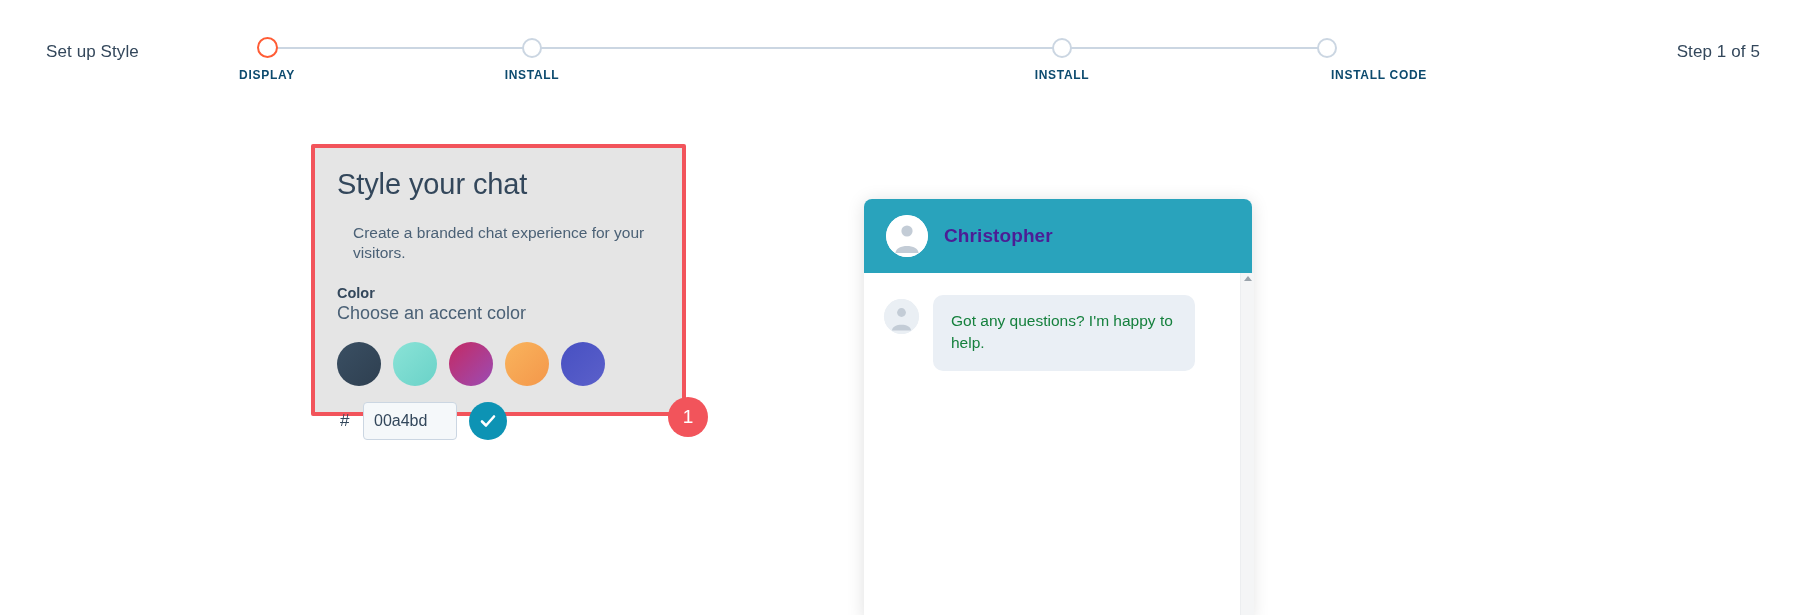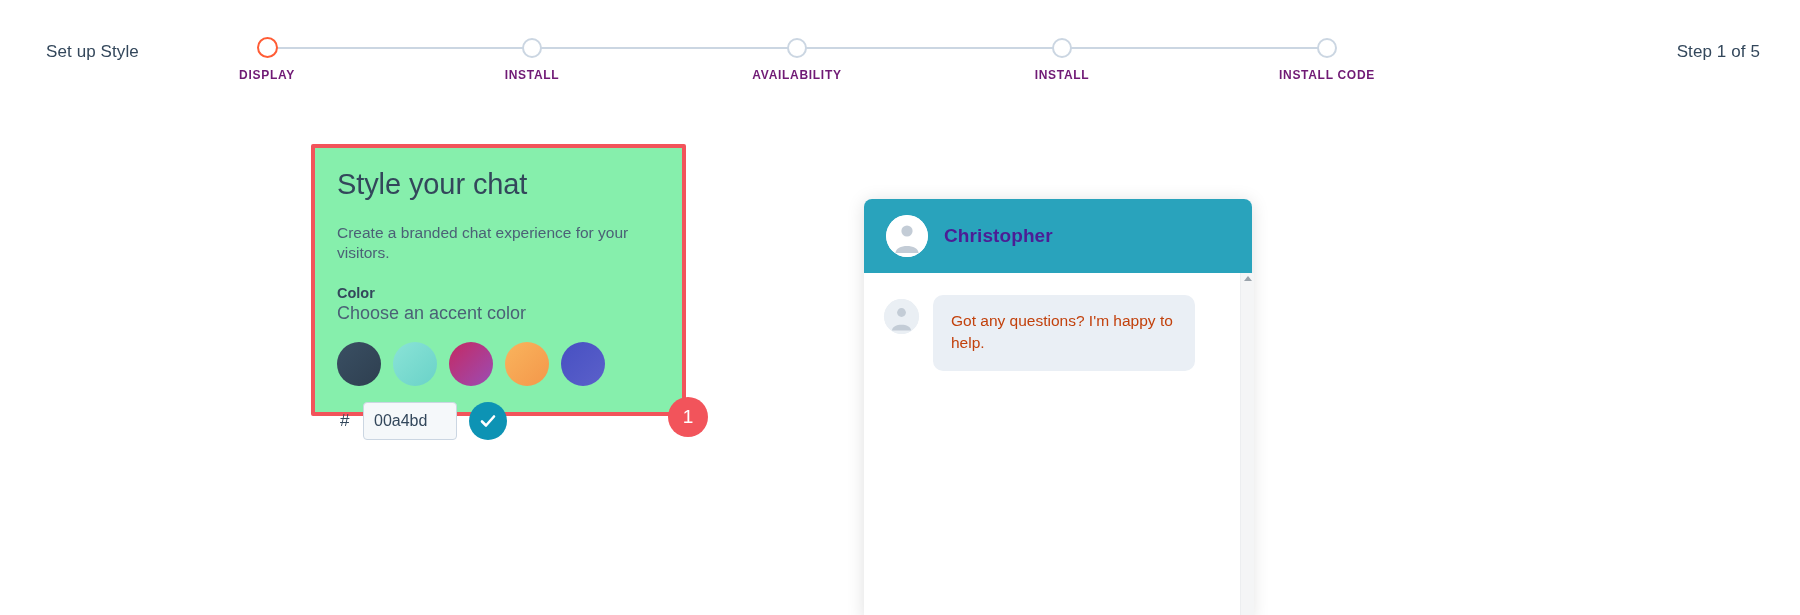--- a/index.html
+++ b/index.html
@@ -60,49 +60,49 @@
   }
   .step.active .dot {
     border-color: #ff5c35;
     width: 21px; height: 21px;
     margin-top: 7px;
   }
   .step-label {
     margin-top: 10px;
     font-size: 12px;
     font-weight: bold;
-    color: #701a75;
+    color: #0c4a6e;
     letter-spacing: 0.7px;
     white-space: nowrap;
   }
 
   
   .card-wrap {
     position: absolute;
     left: 311px; top: 144px;
     width: 375px; height: 272px;
   }
   .card {
     position: absolute;
     inset: 0;
-    background: #86efac;
+    background: #e5e5e5;
     border: 4px solid #f2545b;
     border-radius: 2px;
   }
   .card-inner { padding: 20px 22px 0 22px; }
   .card-title {
     font-size: 29px;
     font-weight: normal;
     color: #33475b;
     margin: 0;
     line-height: 1.15;
     letter-spacing: -0.1px;
   }
   .card-sub {
-    margin: 22px 0 0 0;
+    margin: 22px 0 0 16px;
     font-size: 15.5px;
     color: #4b6176;
     line-height: 1.3;
   }
   .field-label {
     margin: 21px 0 0 0;
     font-size: 14.5px;
     font-weight: bold;
     color: #33475b;
   }
@@ -223,21 +223,21 @@
     flex: none;
     margin-top: 4px;
   }
   .bubble {
     background: #eaeff5;
     border-radius: 10px;
     padding: 15px 18px 16px 18px;
     max-width: 262px;
     font-size: 15.5px;
     line-height: 1.45;
-    color: #c2410c;
+    color: #15803d;
   }
   .chat-scrollbar {
     position: absolute;
     left: 1240px; top: 273px;
     width: 14px; height: 346px;
     background: #f4f5f6;
     border-left: 1px solid #eceef0;
   }
   .sb-arrow {
     position: absolute;
@@ -260,29 +260,25 @@
     <div class="track"></div>
 
     <div class="step active" style="left:22px;">
       <div class="dot"></div>
       <div class="step-label">DISPLAY</div>
     </div>
     <div class="step" style="left:287px;">
       <div class="dot"></div>
       <div class="step-label">INSTALL</div>
     </div>
-    <div class="step" style="left:552px;">
-      <div class="dot"></div>
-      <div class="step-label">AVAILABILITY</div>
-    </div>
     <div class="step" style="left:817px;">
       <div class="dot"></div>
       <div class="step-label">INSTALL</div>
     </div>
-    <div class="step" style="left:1082px;">
+    <div class="step" style="left:1082px;text-align:right;">
       <div class="dot"></div>
       <div class="step-label">INSTALL CODE</div>
     </div>
   </div>
 </div>
 
 <div class="card-wrap">
   <div class="card">
     <div class="card-inner">
       <h1 class="card-title">Style your chat</h1>

